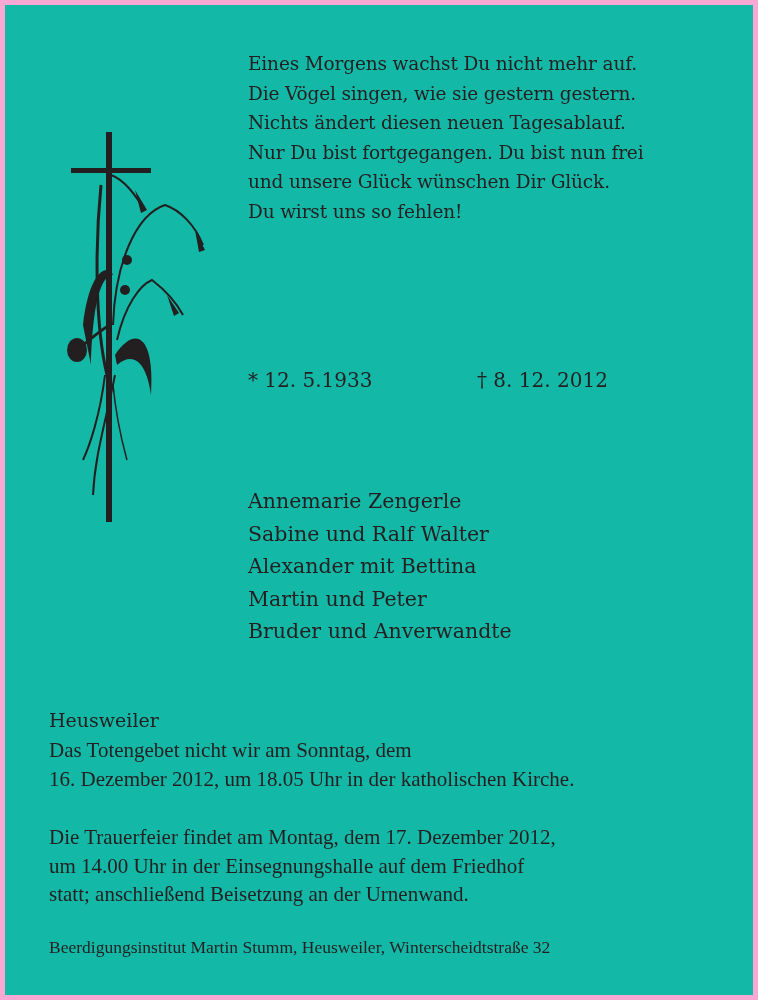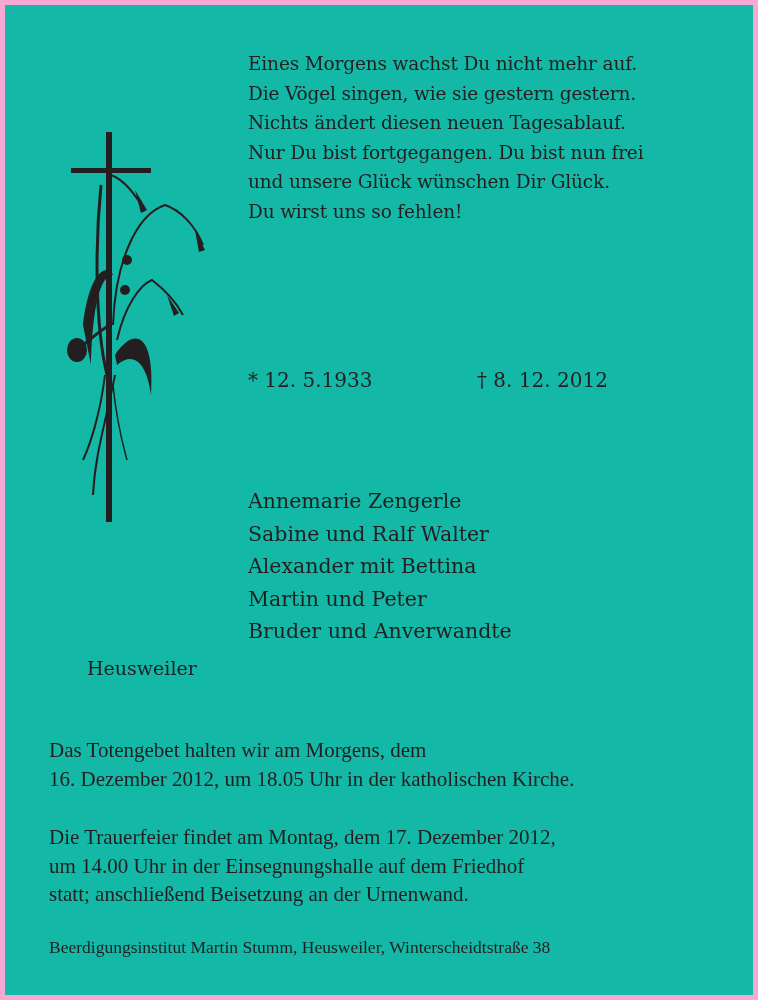--- a/index.html
+++ b/index.html
@@ -19,21 +19,21 @@
     font-size: 54px; font-weight: bold; letter-spacing: -1.2px; line-height: 70px; white-space: nowrap;
   }
   .dates { position: absolute; top: 360px; font-size: 20px; line-height: 30px; white-space: nowrap; }
   .birth { left: 243px; }
   .death { left: 472px; }
   .family {
     position: absolute; left: 243px; top: 480px;
     font-size: 20.5px; line-height: 32.5px; white-space: nowrap;
   }
   .family div { height: 32.5px; }
-  .place { position: absolute; left: 44px; top: 648px; font-size: 19px; line-height: 30px; white-space: nowrap; margin-left: 38px; }
+  .place { position: absolute; left: 44px; top: 700px; font-size: 19px; line-height: 30px; white-space: nowrap; }
   .para { position: absolute; left: 44px; font-family: "Liberation Serif", "DejaVu Serif", serif; font-size: 21px; line-height: 28.5px; white-space: nowrap; color:#231f20; }
   .para div { height: 28.5px; }
   .p1 { top: 731px; }
   .p2 { top: 818px; }
   .footer { position: absolute; left: 44px; top: 929px; font-family: "Liberation Serif", "DejaVu Serif", serif; font-size: 17.5px; line-height: 26px; white-space: nowrap; color:#231f20; }
   .illustration { position: absolute; left: 50px; top: 120px; width: 180px; height: 410px; }
 </style>
 </head>
 <body>
 
@@ -79,24 +79,24 @@
     <div>Annemarie Zengerle</div>
     <div>Sabine und Ralf Walter</div>
     <div>Alexander mit Bettina</div>
     <div>Martin und Peter</div>
     <div>Bruder und Anverwandte</div>
   </div>
 
   <div class="place serif">Heusweiler</div>
 
   <div class="para p1">
-    <div>Das Totengebet halten wir am Morgens, dem</div>
+    <div>Das Totengebet nicht wir am Sonntag, dem</div>
     <div>16. Dezember 2012, um 18.05 Uhr in der katholischen Kirche.</div>
   </div>
 
   <div class="para p2">
     <div>Die Trauerfeier findet am Montag, dem 17. Dezember 2012,</div>
     <div>um 14.00 Uhr in der Einsegnungshalle auf dem Friedhof</div>
     <div>statt; anschließend Beisetzung an der Urnenwand.</div>
   </div>
 
-  <div class="footer">Beerdigungsinstitut Martin Stumm, Heusweiler, Winterscheidtstraße 38</div>
+  <div class="footer">Beerdigungsinstitut Martin Stumm, Heusweiler, Winterscheidtstraße 32</div>
 </div>
 
 </body></html>

